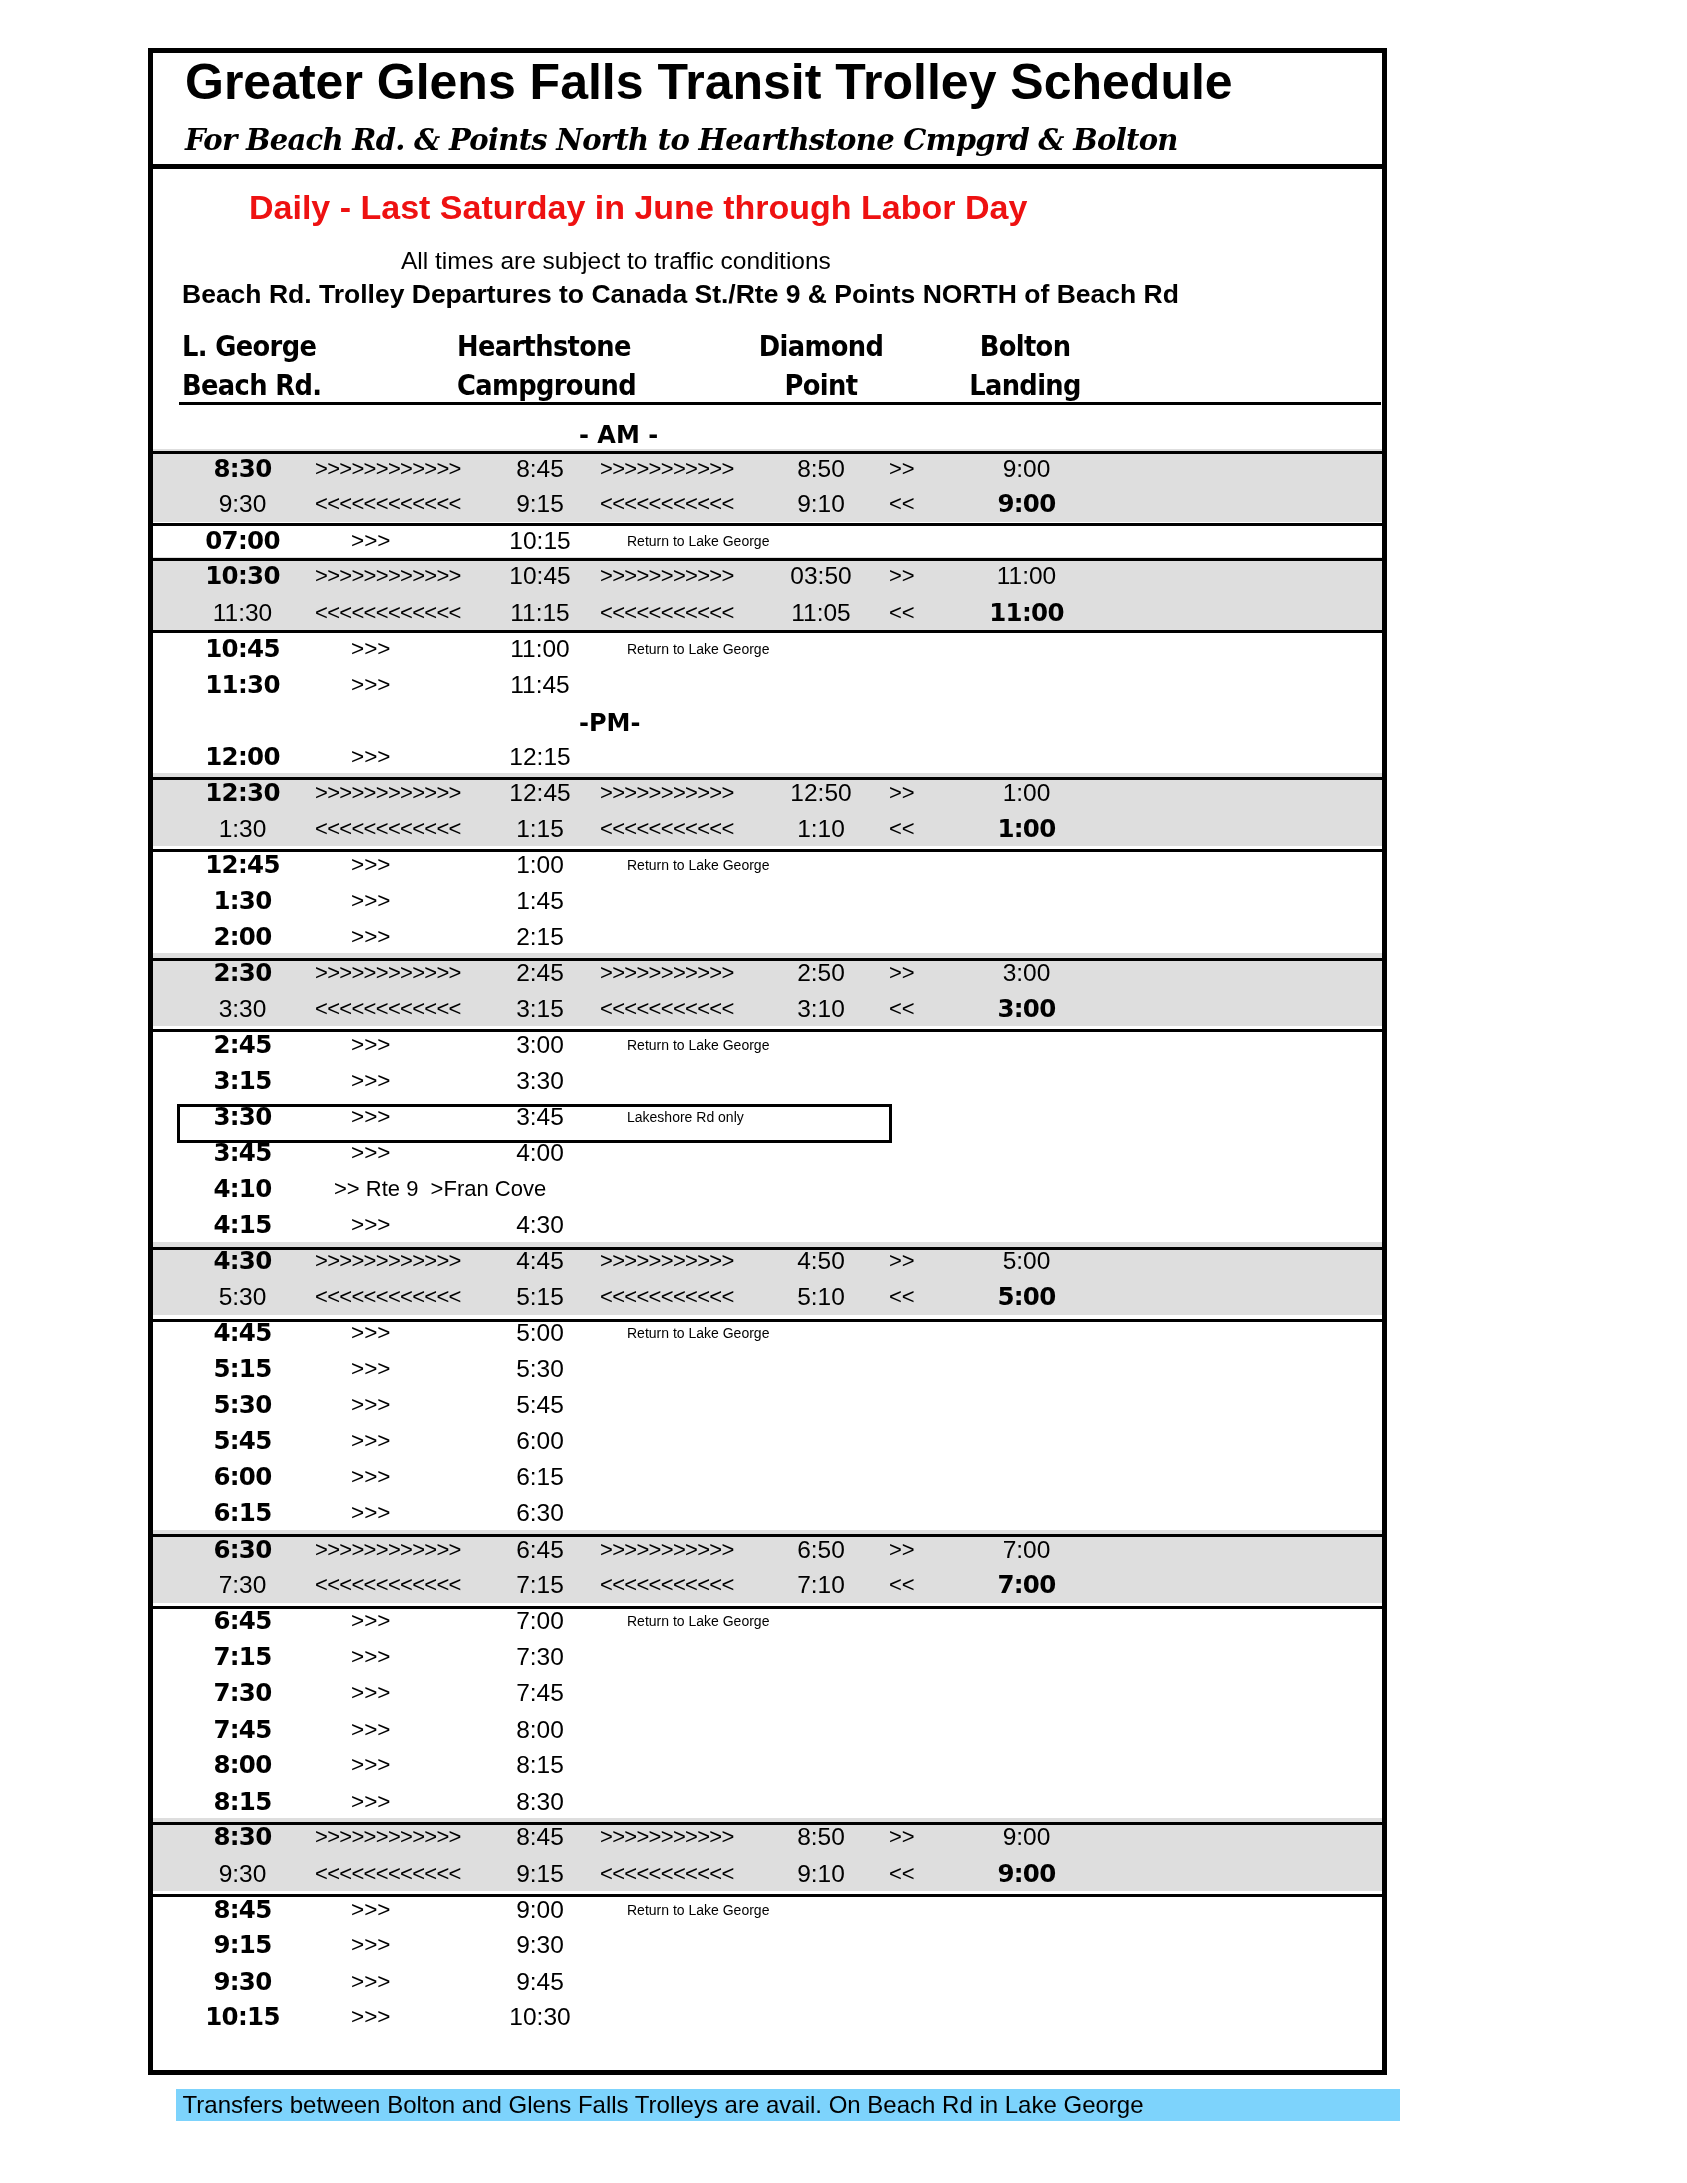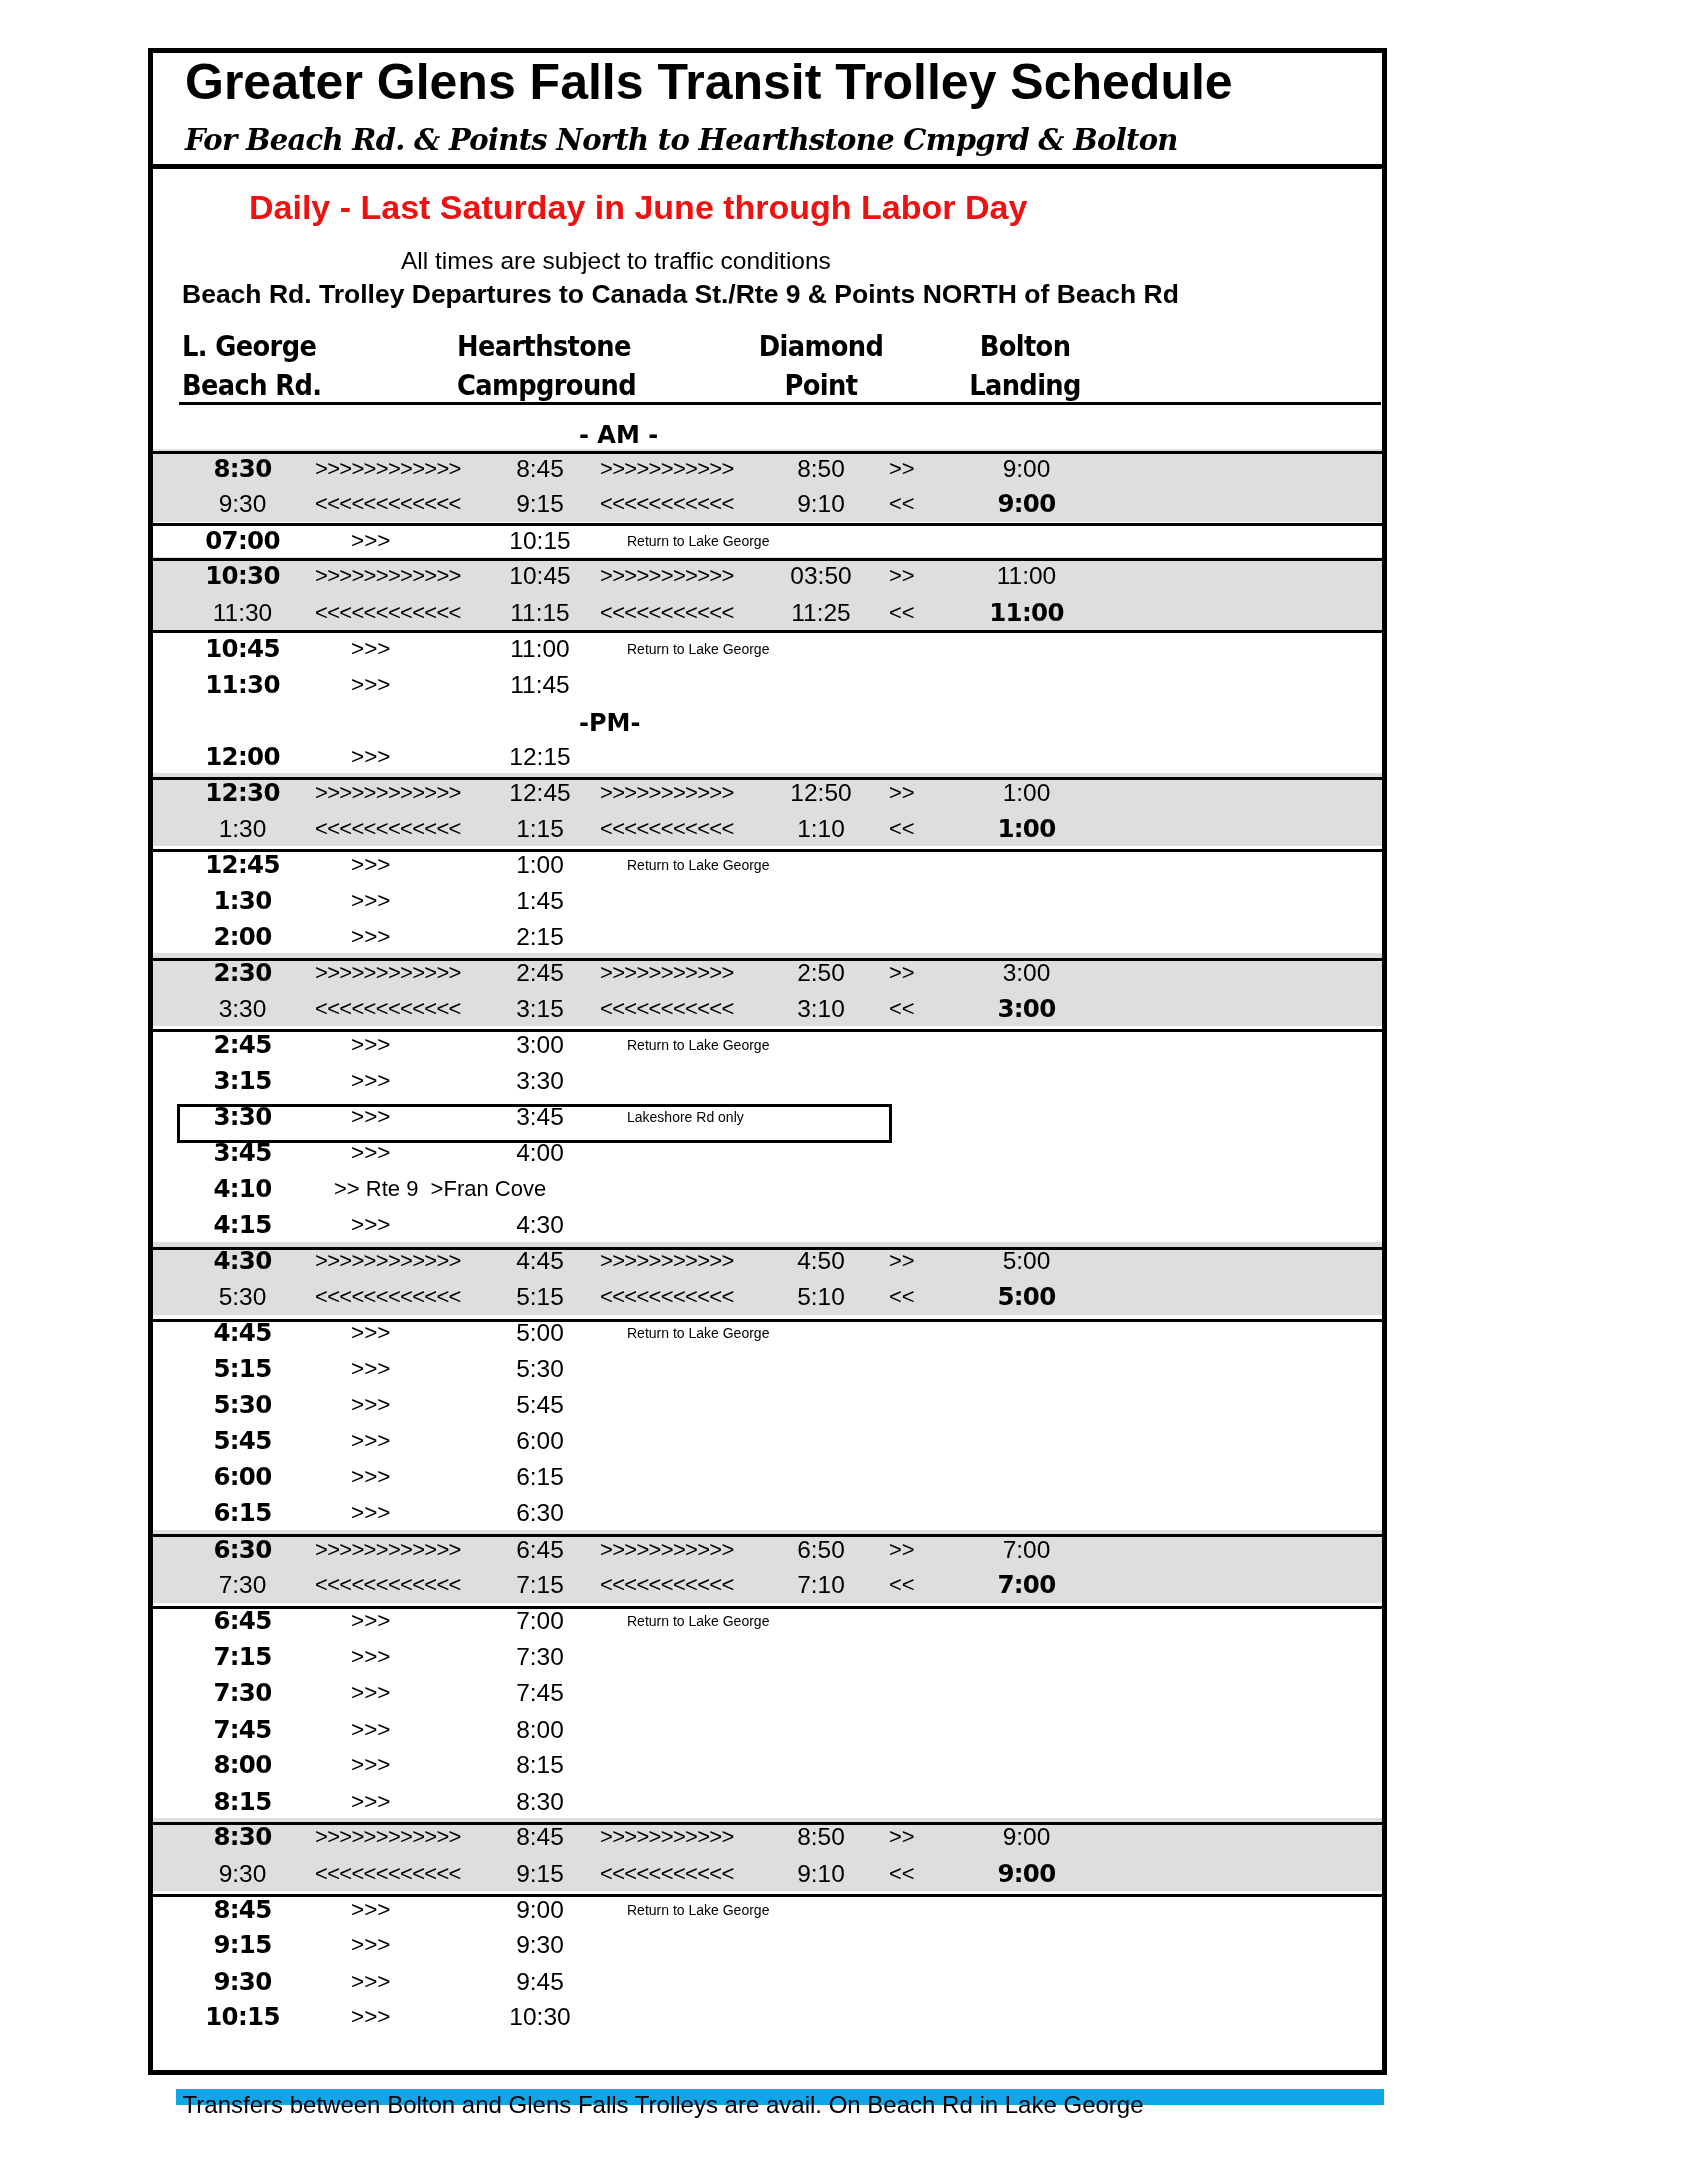--- a/index.html
+++ b/index.html
@@ -25,21 +25,21 @@
   .arr-short { left:198px; width:79px; font-size:22.5px; }
   .t-hs { left:344px; width:86px; text-align:center; }
   .arr2 { left:447px; width:159px; overflow:hidden; font-size:22px; letter-spacing:-0.7px; }
   .t-dp { left:625px; width:86px; text-align:center; }
   .arr3 { left:736px; width:53px; font-size:22px; }
   .t-bl { left:827px; width:93px; text-align:center; }
   .t-bl.bold { font-weight:900; font-family:"DejaVu Sans", sans-serif; letter-spacing:-0.7px; }
   .note { left:474px; font-size:14px; }
   .note-route { left:181px; font-size:22px; }
   #lakeshore-box { position:absolute; left:177px; top:1104px; width:709px; height:33px; border:3.3px solid #000; }
-  #footer { position:absolute; left:176px; top:2089px; width:1208px; height:16px; background:#0ea5e9; }
+  #footer { position:absolute; left:176px; top:2089px; width:1208px; height:32px; background:#7dd3fc;padding-left:16px; }
   #footer span { position:absolute; left:6.6px; top:0; line-height:32px; font-size:24px; white-space:pre; }
 </style>
 </head>
 <body>
 
 <div id="frame"></div>
 
 <div class="abs title">Greater Glens Falls Transit Trolley Schedule</div>
 <div class="abs subtitle">For Beach Rd. &amp; Points North to Hearthstone Cmpgrd &amp; Bolton</div>
 <div class="hline" style="left:153px; top:164px; width:1229px; height:4.6px;"></div>
@@ -95,21 +95,21 @@
       <span class="cell arr2">&gt;&gt;&gt;&gt;&gt;&gt;&gt;&gt;&gt;&gt;&gt;</span>
       <span class="cell t-dp">03:50</span>
       <span class="cell arr3">&gt;&gt;</span>
       <span class="cell t-bl">11:00</span>
     </div>
     <div class="row" style="top: 595px;">
       <span class="cell t-lg">11:30</span>
       <span class="cell arr1">&lt;&lt;&lt;&lt;&lt;&lt;&lt;&lt;&lt;&lt;&lt;&lt;</span>
       <span class="cell t-hs">11:15</span>
       <span class="cell arr2">&lt;&lt;&lt;&lt;&lt;&lt;&lt;&lt;&lt;&lt;&lt;</span>
-      <span class="cell t-dp">11:25</span>
+      <span class="cell t-dp">11:05</span>
       <span class="cell arr3">&lt;&lt;</span>
       <span class="cell t-bl bold">11:00</span>
     </div>
     <div class="row" style="top: 631px;">
       <span class="cell t-lg bold">10:45</span>
       <span class="cell arr-short">&gt;&gt;&gt;</span>
       <span class="cell t-hs">11:00</span>
       <span class="cell note">Return to Lake George</span>
     </div>
     <div class="row" style="top: 667px;">

